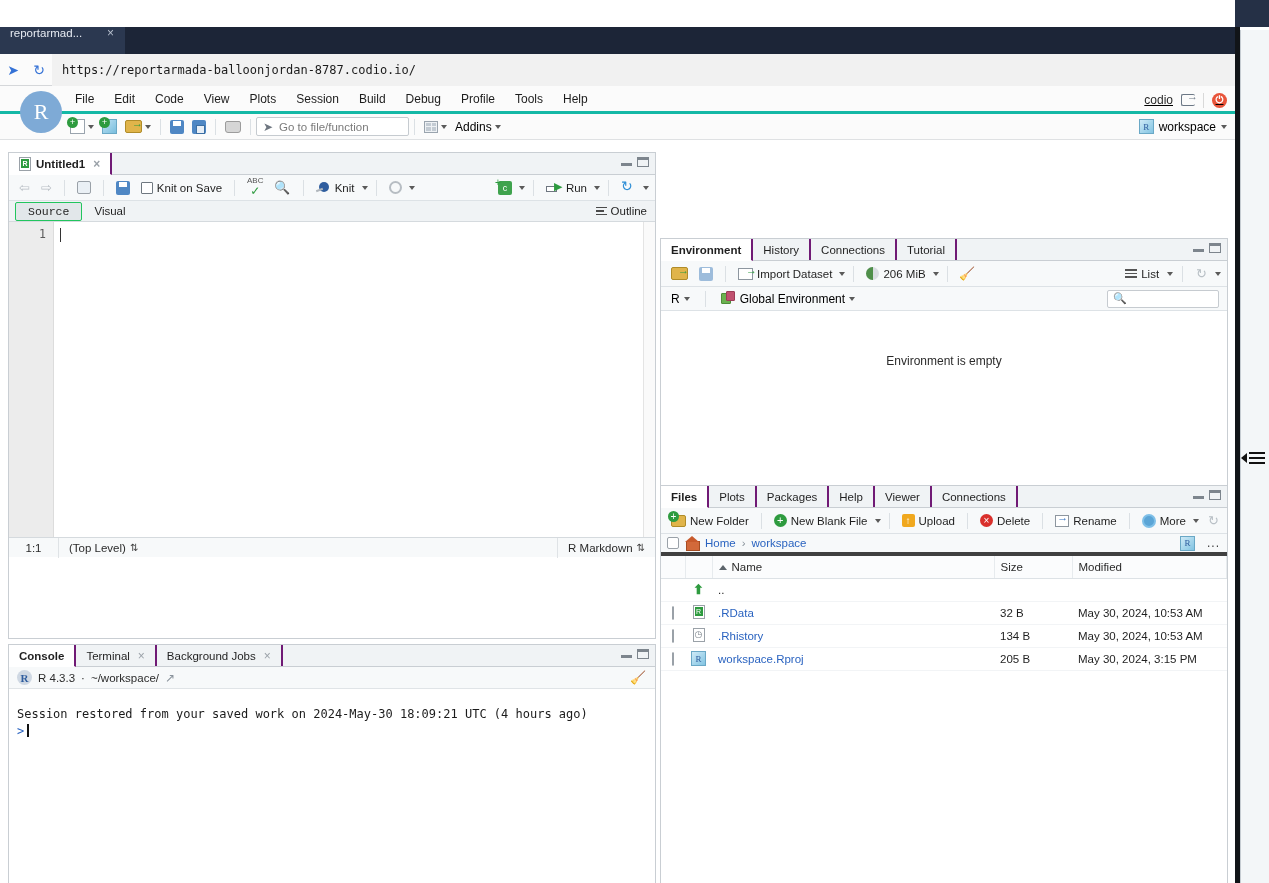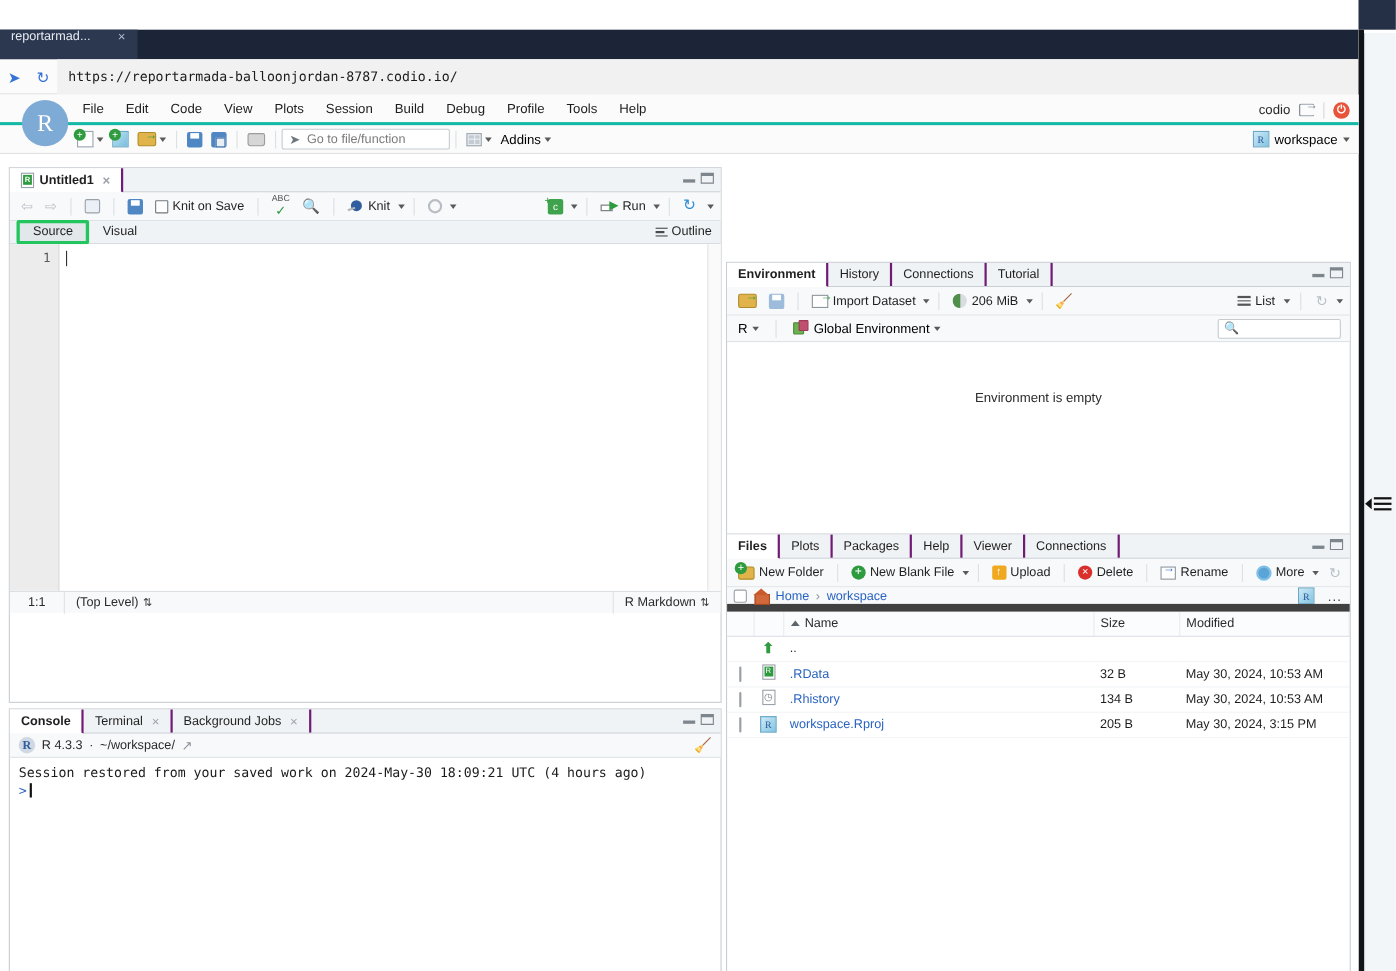--- a/index.html
+++ b/index.html
@@ -76,21 +76,21 @@
     display:flex; align-items:center;
   }
   .rlogo {
     position:absolute; left:20px; top:5px; width:42px; height:42px; border-radius:50%;
     background:#7eaad6; color:#ffffff; display:flex; align-items:center; justify-content:center;
     font-family:"Liberation Serif", serif; font-size:22px; z-index:5;
   }
   .menu-items { margin-left:72px; display:flex; align-items:center; gap:14px; }
   .menu-items .mi { font-size:12px; color:#1d1d1d; padding:2px 3px; cursor:default; }
   .menubar-right {
-    position:absolute; right:8px; top:0; height:28px; display:flex; align-items:center; gap:8px;
+    position:absolute; right:8px; top:0; height:28px; display:flex; align-items:center; gap:8px;text-decoration:underline;
   }
   .menubar-right .user { font-size:12px; color:#2a2a2a; }
   .icon-logout {
     width:14px;height:12px;border:1.5px solid #6b7785;border-right:none;border-radius:2px;
     position:relative;
   }
   .icon-logout::after{
     content:'→'; position:absolute; left:5px; top:-5px; font-size:11px; color:#6b7785;
   }
   .sep-v { width:1px; height:15px; background:#d9d9d9; }
@@ -151,21 +151,21 @@
 
   
   #editor-pane { left:8px; top:66px; width:648px; height:487px; }
   .srcvis {
     height:21px; background:#f0f3f5; border-bottom:1px solid #d5dade;
     display:flex; align-items:center; padding-left:6px; gap:0px; position:relative;
   }
   .srcvis .seg {
     font-size:11.5px; padding:2px 12px; color:#1f1f1f; cursor:pointer;
   }
-  .srcvis .seg.active { background:#e2e7ea; border:3px solid #22c55e; border-radius:2px; }
+  .srcvis .seg.active { background:#e2e7ea; border:1px solid #22c55e; border-radius:2px;font-family:Liberation Mono, monospace; }
   .outline-btn { position:absolute; right:8px; display:flex; align-items:center; gap:4px; font-size:11.5px; color:#1f1f1f; cursor:pointer;}
   .ic-lines { display:flex; flex-direction:column; gap:2px; }
   .ic-lines span { display:block; width:11px; height:1.5px; background:#4a4a4a; }
   .ic-lines span:nth-child(2){width:8px;}
 
   .editor-body { position:relative; height:315px; background:#ffffff; display:flex; }
   .gutter {
     width:45px; background:#ececec; border-right:1px solid #dcdcdc;
     text-align:right; padding:5px 7px 0 0; color:#5a5a5a;
     font-family:"DejaVu Sans Mono", monospace; font-size:11.5px;
@@ -192,21 +192,21 @@
   }
   .ic-rball {
     width:15px;height:15px;border-radius:50%;background:#cfd8e3;color:#2f5d9e;
     display:flex;align-items:center;justify-content:center;font-family:"Liberation Serif",serif;font-size:11px;font-weight:bold;
   }
   .console-head .path { color:#2b2b2b; }
   .ic-arrow-sm { color:#8b949d; font-size:12px; }
   .ic-broom { position:absolute; right:8px; font-size:13px; color:#9aa1a8; }
   .console-body {
     padding:5px 8px; font-family:"DejaVu Sans Mono", monospace; font-size:12px;
-    color:#1b1b1b; line-height:17px;
+    color:#1b1b1b; line-height:17px;margin-top:12px;
   }
   .console-prompt { color:#2a63c0; }
   .console-caret { display:inline-block; width:1.5px; height:13px; background:#111; vertical-align:-2px; margin-left:3px;}
 
   
   #env-pane { left:660px; top:152px; width:568px; height:294px; }
   .env-row2 {
     height:24px; background:#f7f9fa; border-bottom:1px solid #dde2e6;
     display:flex; align-items:center; padding:0 6px; gap:6px; position:relative;
   }
@@ -227,21 +227,21 @@
   .ic-mem { width:13px;height:13px;border-radius:50%;background:#d9dde1;position:relative;overflow:hidden;}
   .ic-mem::after{content:'';position:absolute;left:0;top:0;width:7px;height:13px;background:#4f8f4a;}
   .ic-broom2 { font-size:13px; }
   .ic-listlines { display:flex;flex-direction:column;gap:2px; }
   .ic-listlines span{display:block;width:12px;height:1.5px;background:#555;}
   .ic-refresh { color:#b9c0c6; font-size:13px; }
 
   
   #files-pane { left:660px; top:399px; width:568px; height:476px; }
   .files-crumb {
-    height:22px; background:#f7f9fa; border-bottom:7px solid #404040;
+    height:22px; background:#f7f9fa; border-bottom:4px solid #404040;
     display:flex; align-items:center; gap:6px; padding:0 6px; position:relative; font-size:11.5px;
   }
   .cb { width:12px;height:12px;border:1px solid #9aa1a8;background:#fff;border-radius:2px;cursor:pointer;}
   .ic-home { width:14px;height:12px;position:relative; }
   .ic-home::before{content:'';position:absolute;left:1px;top:4px;width:12px;height:8px;background:#d2693a;border:1px solid #a34c23;}
   .ic-home::after{content:'';position:absolute;left:0px;top:-1px;border-left:7px solid transparent;border-right:7px solid transparent;border-bottom:6px solid #c85a2c;}
   .crumb-link { color:#2a63c0; cursor:pointer; }
   .crumb-sep { color:#8b949d; }
   .ic-rcube { width:15px;height:15px;background:linear-gradient(135deg,#cfeaf7,#82c4e2);border:1px solid #6aa8c6;
     display:flex;align-items:center;justify-content:center;font-size:9px;color:#2f5d9e;font-family:"Liberation Serif",serif;}

